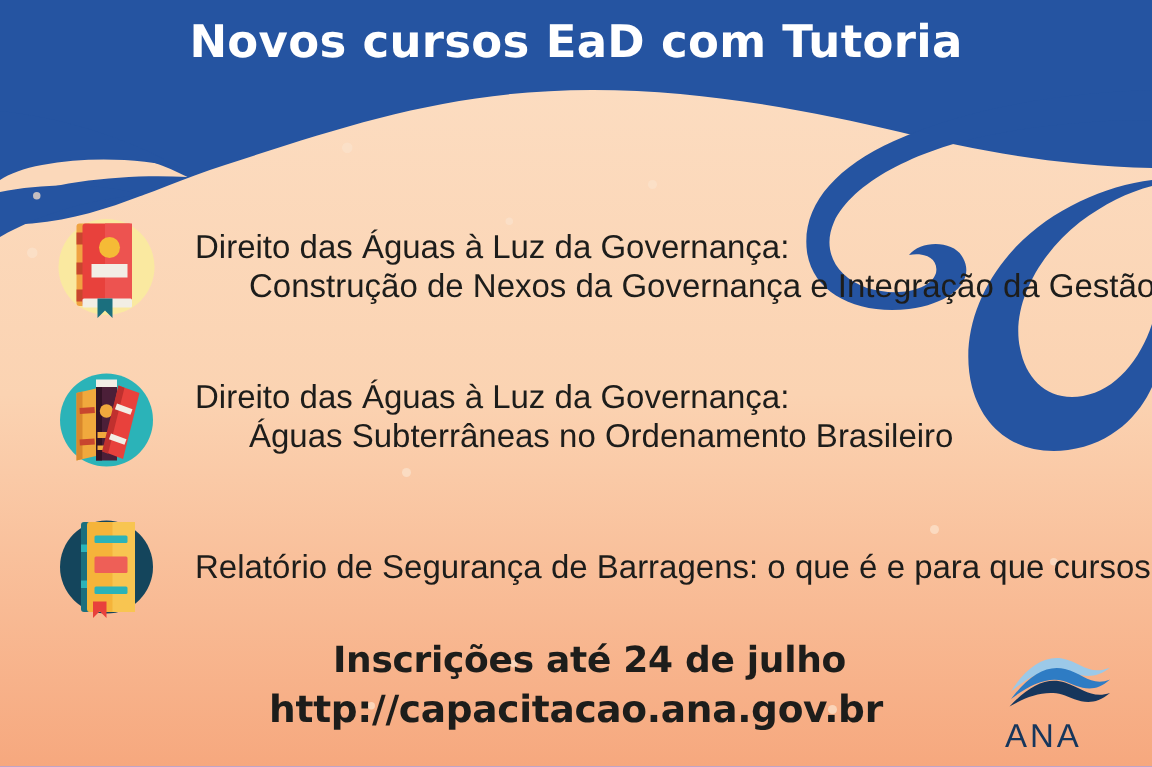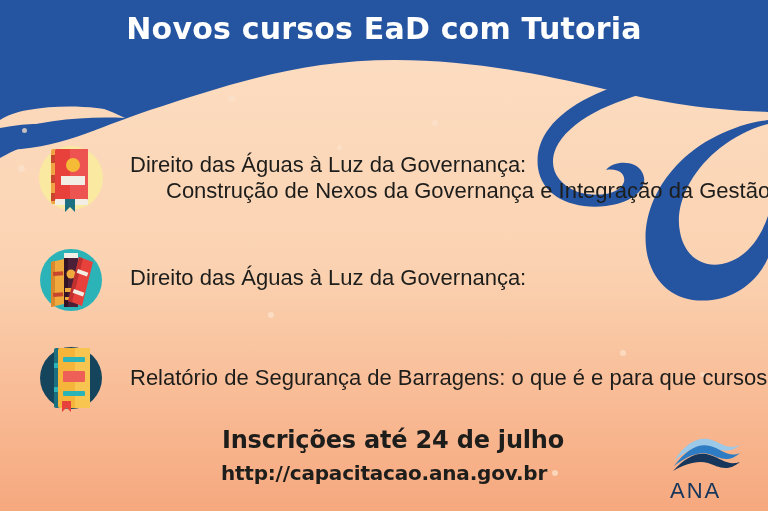--- a/index.html
+++ b/index.html
@@ -93,21 +93,21 @@
     text-align: center;
     z-index: 6;
   }
   .footer-line {
     color: #1d1d1b;
     font-weight: bold;
     font-family: "DejaVu Sans", sans-serif;
     letter-spacing: -0.2px;
   }
   .footer-line.l1 { font-size: 24px; line-height: 32px; padding-left: 18px; }
-  .footer-line.l2 { font-size: 20px; line-height: 34px; }
+  .footer-line.l2 { font-size: 25px; line-height: 34px; }
 
   
   .ana-logo {
     position: absolute;
     right: 24px;
     bottom: 14px;
     width: 74px;
     height: 62px;
     z-index: 7;
   }
@@ -239,20 +239,21 @@
           <rect x="31" y="56" width="12" height="3" fill="#F0A93D"></rect>
 
           <path d="M45,16 l14,5 l-11,44 l-13,-5 Z" fill="#E8413C"></path>
           <path d="M45,16 l4,1.5 l-11,44 l-4,-1.5 Z" fill="#C0302E"></path>
           <rect x="44" y="28" width="11" height="4" fill="#F2EEE5" transform="rotate(20 44 28)"></rect>
           <rect x="40" y="48" width="11" height="4" fill="#F2EEE5" transform="rotate(20 40 48)"></rect>
         </svg>
       </div>
       <div class="course-text">
         <span>Direito das Águas à Luz da Governança:</span>
+        <span class="l2">Águas Subterrâneas no Ordenamento Brasileiro</span>
       </div>
     </div>
 
     <div class="course-row">
       <div class="course-icon">
         <svg viewBox="0 0 74 74">
           <circle cx="37" cy="37" r="31" fill="#14455C"></circle>
           <rect x="20" y="7" width="6" height="60" rx="2" fill="#1B6F7E"></rect>
           <rect x="20" y="22" width="6" height="5" fill="#2BB3B8"></rect>
           <rect x="20" y="46" width="6" height="5" fill="#2BB3B8"></rect>

